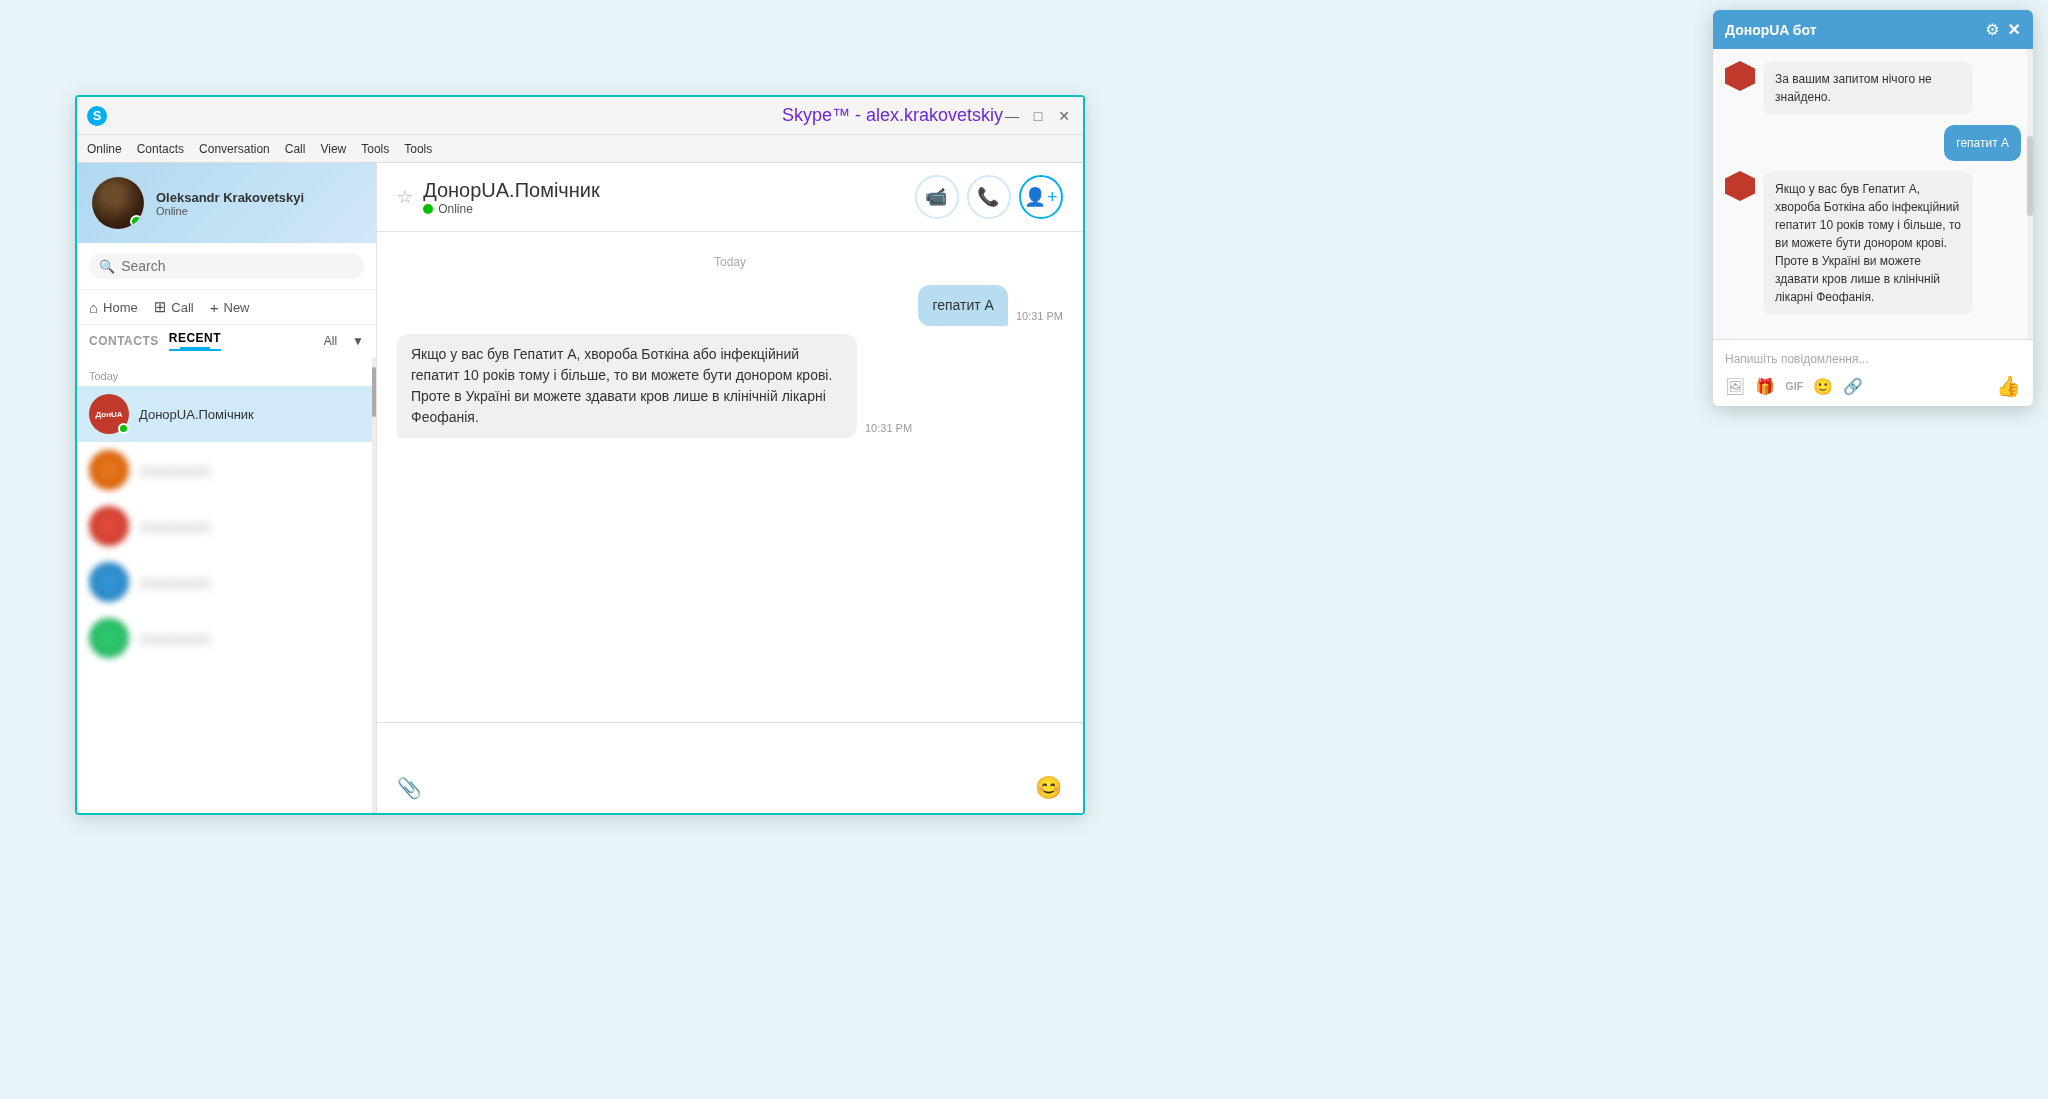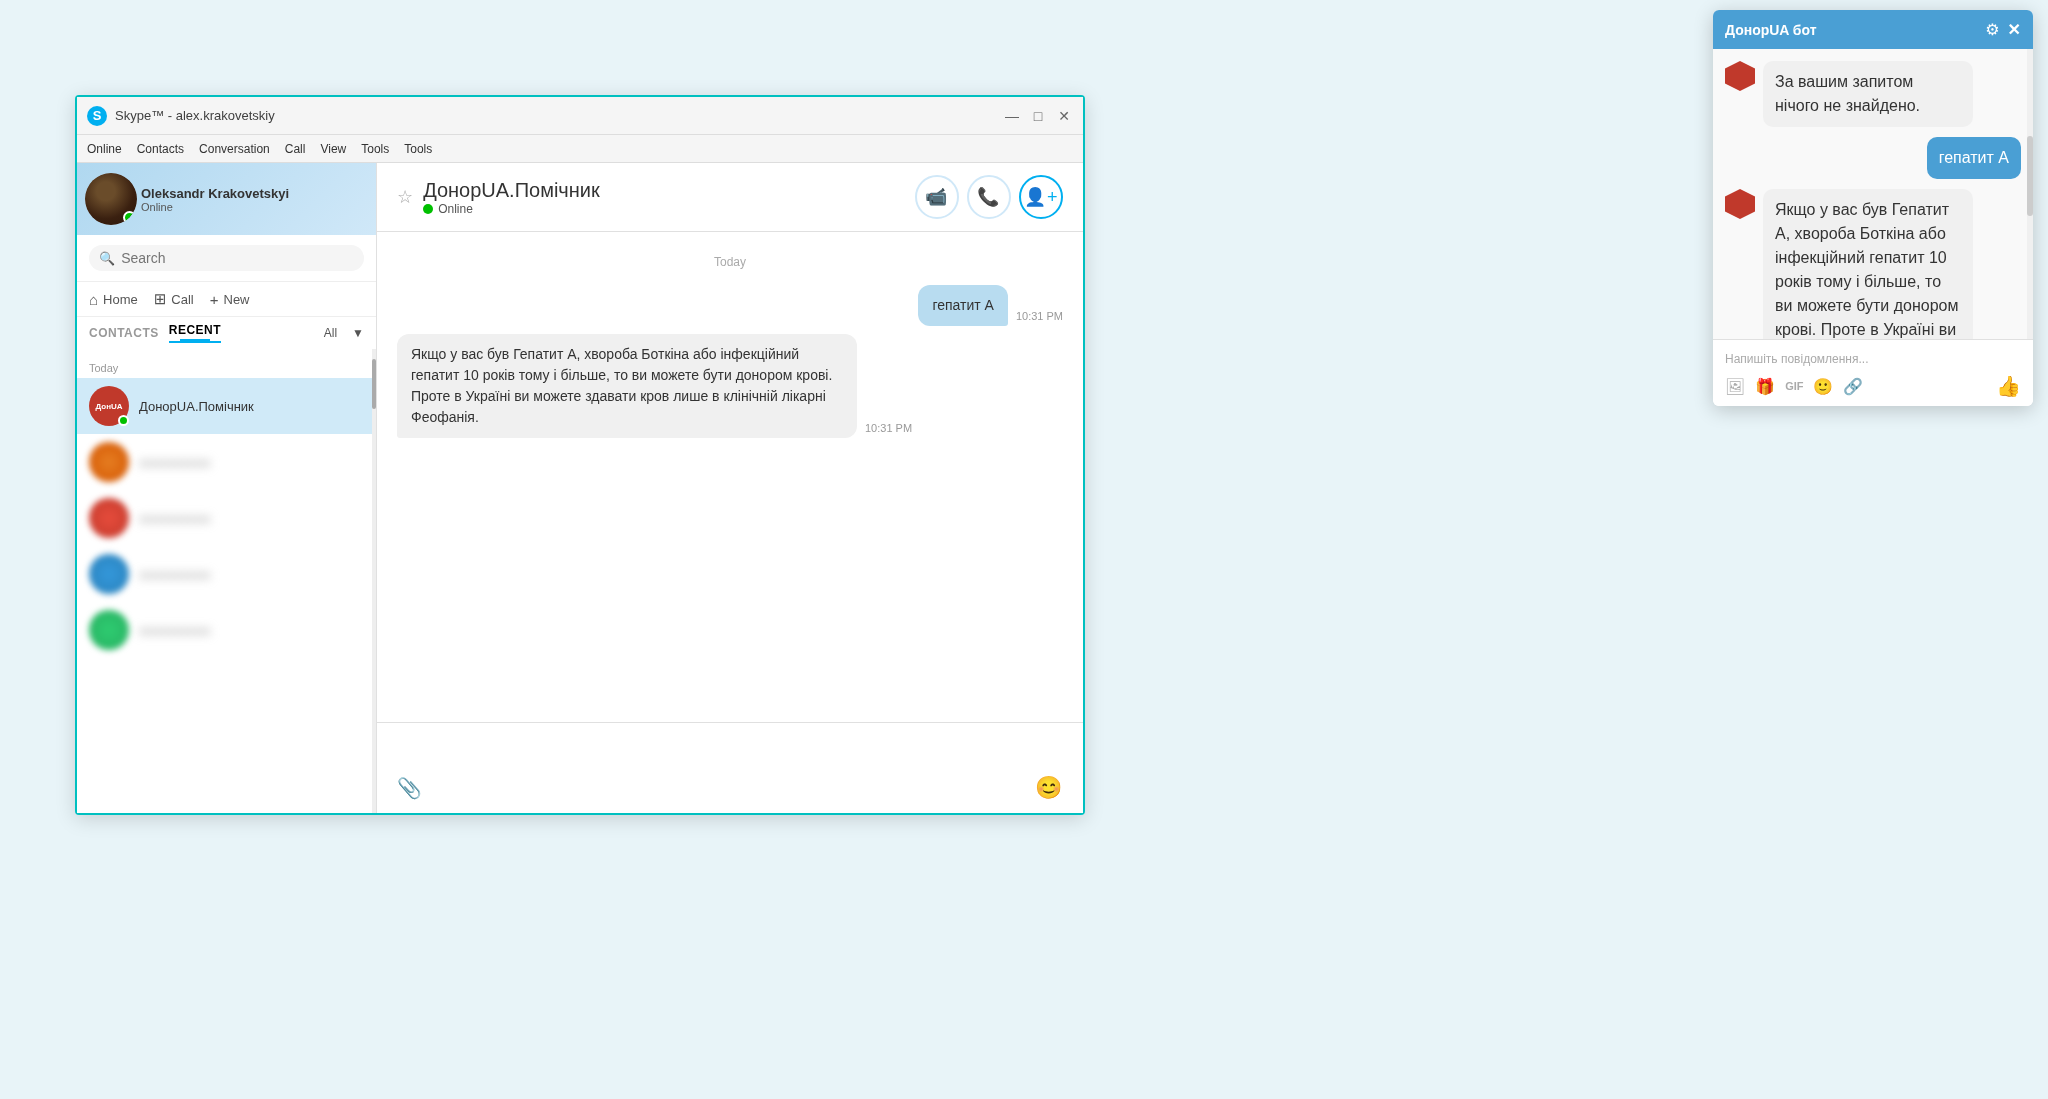--- a/index.html
+++ b/index.html
@@ -45,23 +45,24 @@
       display: flex;
       align-items: center;
       justify-content: center;
       color: white;
       font-weight: bold;
       font-size: 13px;
       margin-right: 8px;
       flex-shrink: 0;
     }
     .title-bar-title {
-      font-size: 13px;
-      color: #404040;
+      font-size: 18px;
+      color: #6d28d9;
       flex: 1;
+      text-align: right;
     }
     .title-bar-controls {
       display: flex;
       gap: 8px;
       align-items: center;
     }
     .title-bar-btn {
       width: 18px;
       height: 18px;
       display: flex;
@@ -101,26 +102,26 @@
       width: 300px;
       border-right: 1px solid #e0e0e0;
       display: flex;
       flex-direction: column;
       background: #fff;
       flex-shrink: 0;
     }
 
     
     .profile-area {
-      padding: 8px;
-      display: flex;
-      align-items: center;
-      gap: 4px;
+      padding: 15px;
+      display: flex;
+      align-items: center;
+      gap: 12px;
       background: linear-gradient(135deg, #b0d8f0 0%, #d0e8f8 100%);
-      height: 72px;
+      height: 80px;
     }
     .avatar {
       width: 52px;
       height: 52px;
       border-radius: 50%;
       background: #888;
       position: relative;
       flex-shrink: 0;
       overflow: hidden;
     }
@@ -551,21 +552,21 @@
     .bot-hex {
       width: 30px;
       height: 30px;
       background: #c0392b;
       clip-path: polygon(50% 0%, 100% 25%, 100% 75%, 50% 100%, 0% 75%, 0% 25%);
     }
     .bot-bubble {
       max-width: 210px;
       padding: 9px 12px;
       border-radius: 10px;
-      font-size: 16px;
+      font-size: 12px;
       line-height: 1.5;
       color: #333;
     }
     .bot-bubble.received-bot { background: #f0f0f0; }
     .bot-bubble.sent-bot {
       background: #4a9fd4;
       color: white;
     }
     .bot-input-area {
       border-top: 1px solid #e0e0e0;

